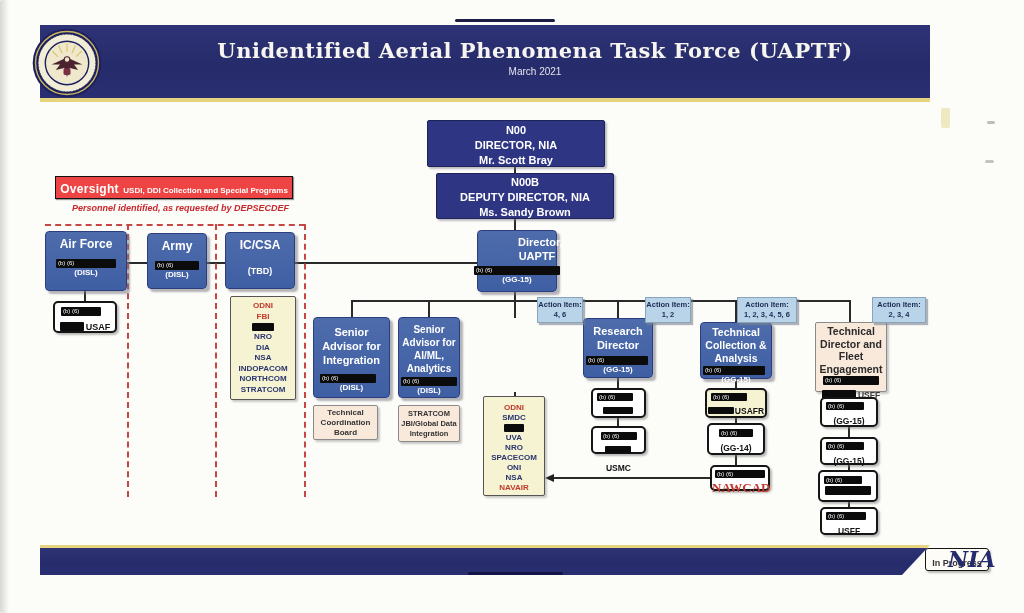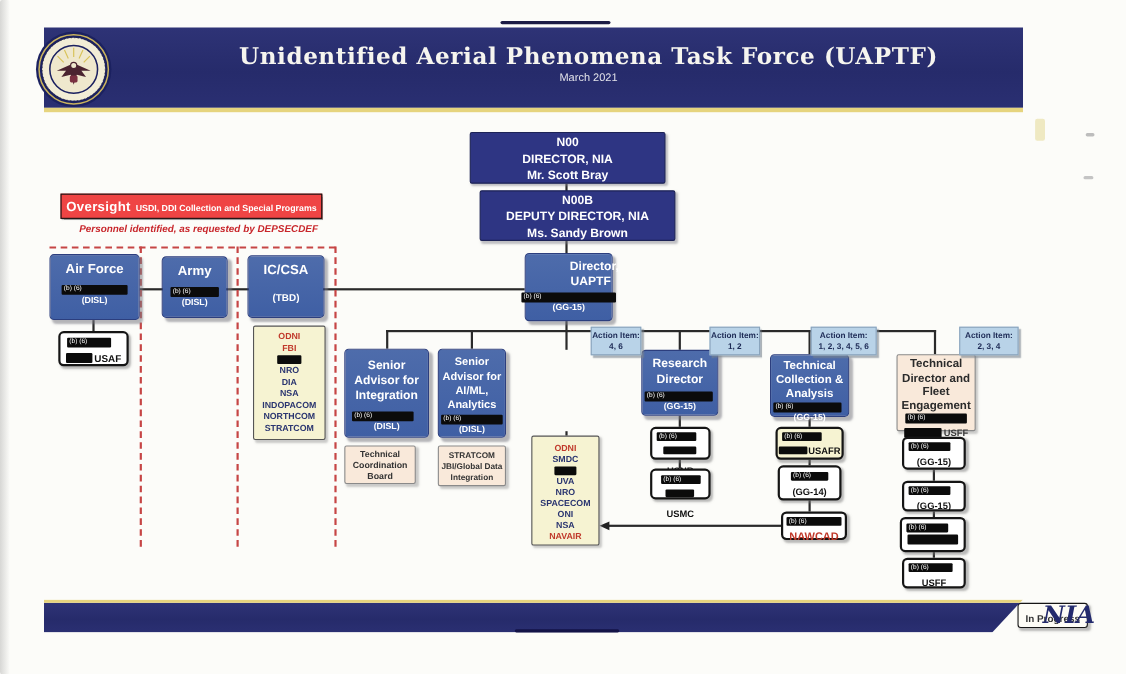--- a/index.html
+++ b/index.html
@@ -294,21 +294,21 @@
   <div class="bx whitebx" style="left:707px;top:423px;width:58px;height:32px;padding-top:3px;">
     <span class="bar" style="width:34px;height:8px;">
         <i class="blabel">(b) (6)</i>
       </span>
     <b style="font-size:8.5px;">(GG-14)</b>
   </div>
   <div class="bx whitebx" style="left:710px;top:465px;width:60px;height:26px;padding-top:2px;">
     <span class="bar" style="width:50px;height:8px;">
         <i class="blabel">(b) (6)</i>
       </span>
-    <b style="font-size:10px;color:#c0392b;">NAWCAD</b>
+    <b style="font-size:13px;color:#c0392b;font-family:Liberation Serif, serif;">NAWCAD</b>
   </div>
 
   <div class="bx whitebx" style="left:820px;top:397px;width:58px;height:30px;padding-top:2px;">
     <span class="bar" style="width:38px;margin-left:4px;height:8px;">
         <i class="blabel">(b) (6)</i>
       </span>
     <b style="font-size:8.5px;">(GG-15)</b>
   </div>
   <div class="bx whitebx" style="left:820px;top:437px;width:58px;height:28px;padding-top:2px;">
     <span class="bar" style="width:38px;margin-left:4px;height:8px;">

